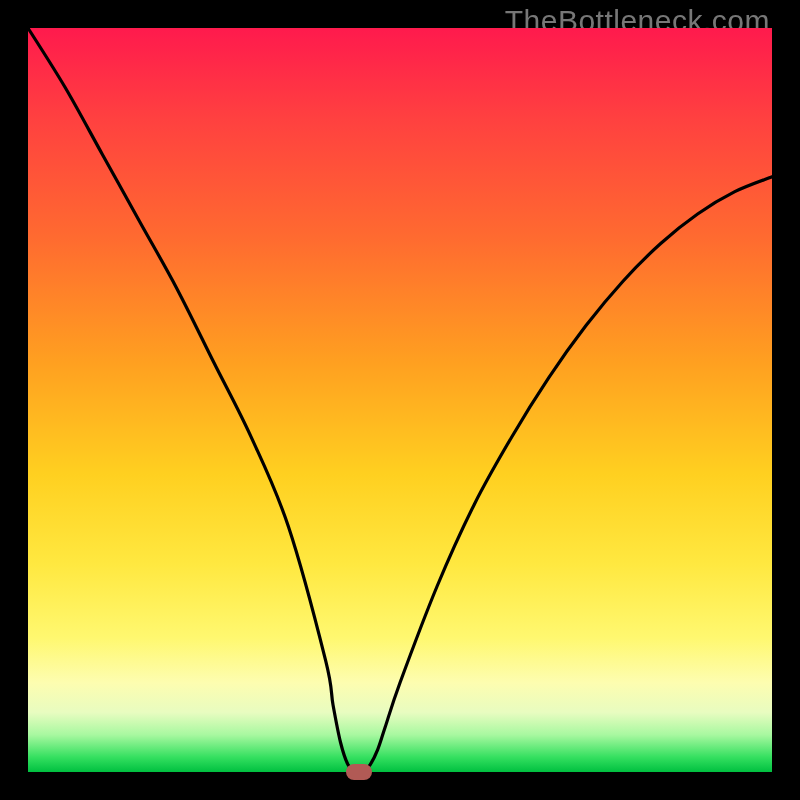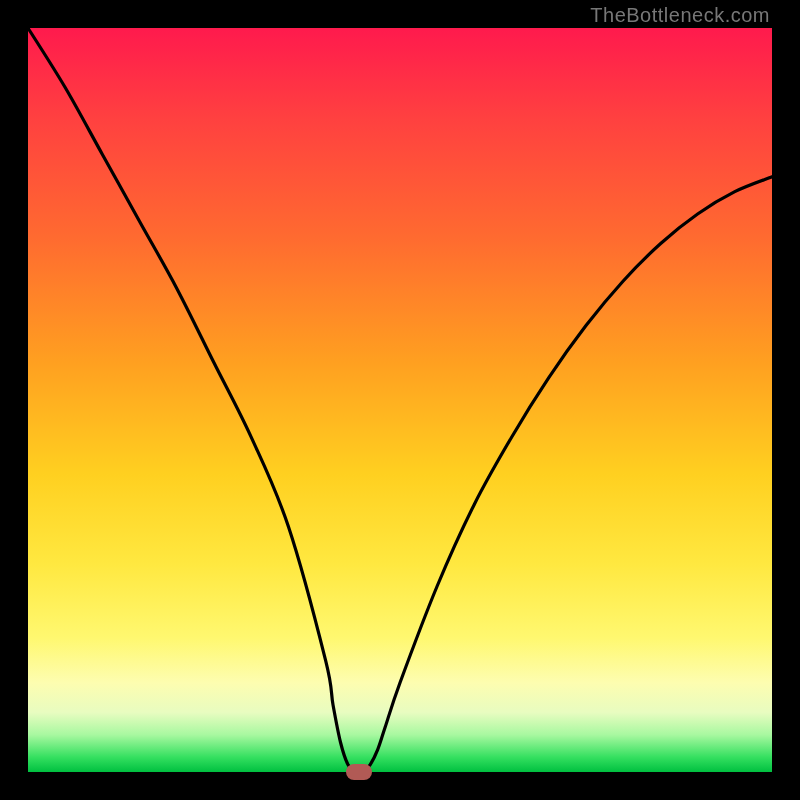--- a/index.html
+++ b/index.html
@@ -40,21 +40,21 @@
       #a8f8a0 95%,
       #35e060 98%,
       #00c040 100%
     );
   }
   .watermark {
     position: absolute;
     top: 4px;
     right: 30px;
     color: #777;
-    font-size: 20px;
+    font-size: 30px;
     font-weight: 500;
     letter-spacing: 0.5px;
     user-select: none;
   }
   svg.curve {
     position: absolute;
     top: 0;
     left: 0;
     width: 744px;
     height: 744px;

